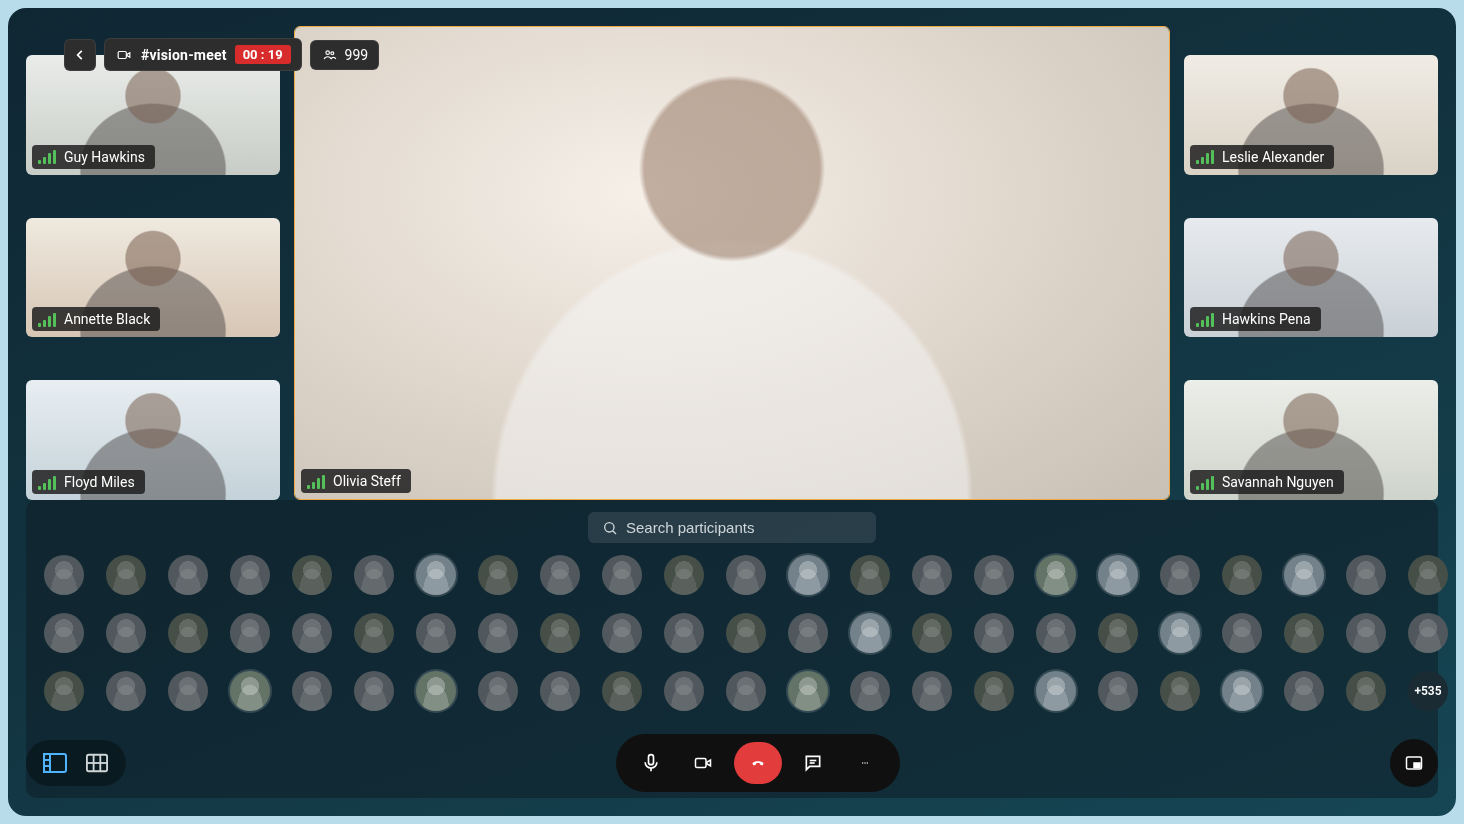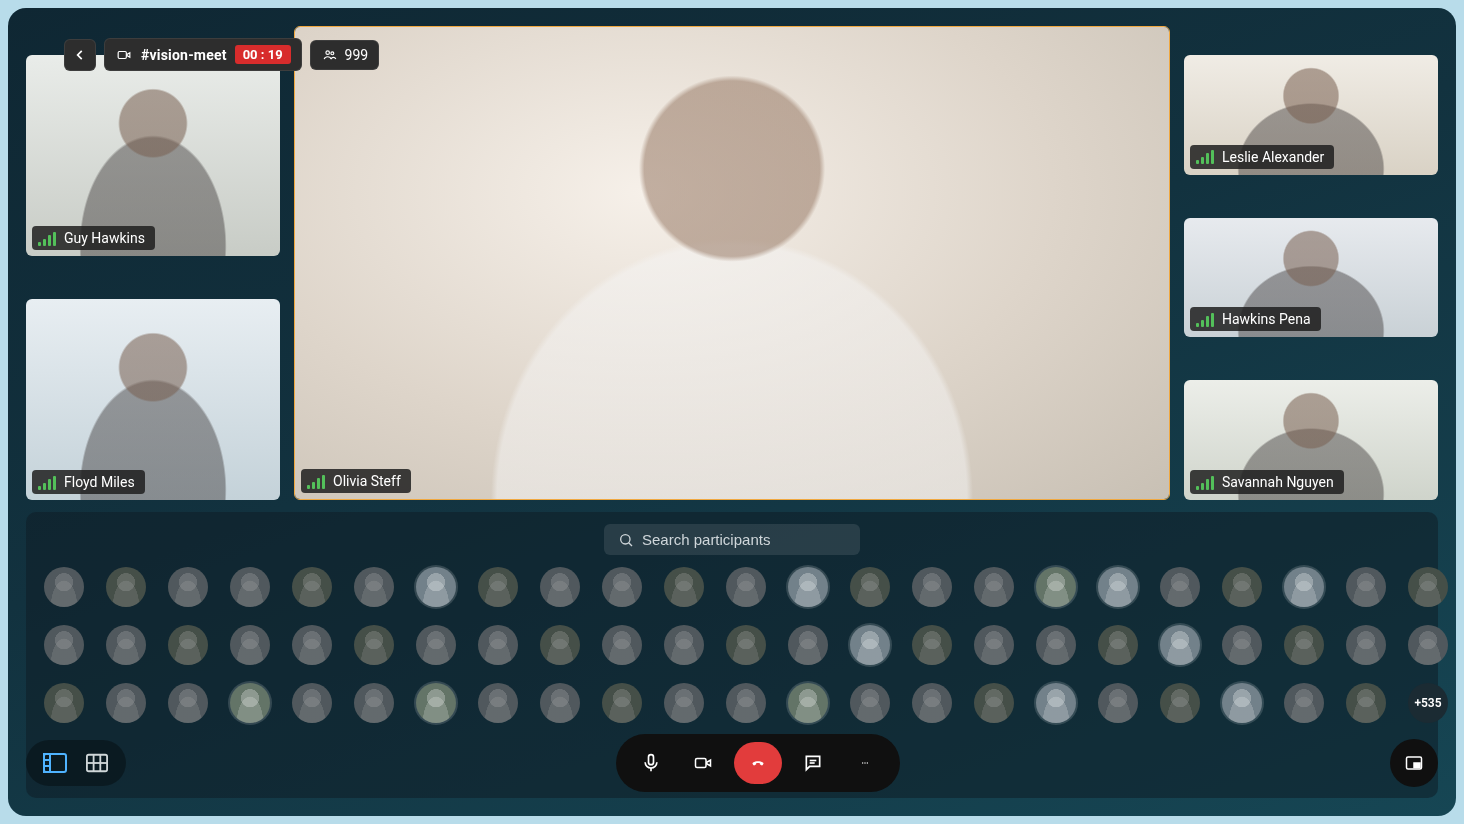--- a/index.html
+++ b/index.html
@@ -7,21 +7,21 @@
   body {
     font-family: -apple-system, BlinkMacSystemFont, "Segoe UI", Roboto, sans-serif;
     background: #b8dcea;
     padding: 8px;
   }
   .app {
     width: 100%; height: 100%;
     background: linear-gradient(160deg, #0f2733 0%, #12323f 45%, #164654 100%);
     border-radius: 18px;
     padding: 18px 18px 18px 18px;
-    display: flex; flex-direction: column; gap: 12px;
+    display: flex; flex-direction: column; gap: 0;
     position: relative;
   }
 
   
   .header-row { position: absolute; top: 30px; left: 56px; z-index: 30; display:flex; gap:8px; align-items:center; }
   .pill { display:flex; align-items:center; gap:8px; background:#2d2d2d; color:#fff; border-radius:6px; padding:6px 10px; font-size:14px; border:1px solid rgba(255,255,255,.08);}
   .pill.back { padding:6px 8px; }
   .pill.channel .vid-ico { display:flex; align-items:center; }
   .pill.channel .name { font-weight:700; letter-spacing:.2px; }
   .pill.channel .timer { background:#d82c2c; border-radius:3px; padding:2px 8px; font-weight:700; font-variant-numeric:tabular-nums; font-size:13px;}
@@ -63,21 +63,21 @@
   }
   .tile.main .portrait::after{
     background:
       radial-gradient(circle at 50% 30%, rgba(150,120,100,.55) 0 16%, transparent 17%),
       radial-gradient(ellipse at 50% 100%, rgba(245,245,245,.5) 0 38%, transparent 39%);
   }
 
   
   .panel { flex:1 1 auto; background:rgba(15,30,38,.55); border-radius:10px; padding:12px 18px 12px;}
   .search-wrap { display:flex; justify-content:center; margin-bottom:10px;}
-  .search { display:flex; align-items:center; gap:8px; background:rgba(255,255,255,.10); border-radius:6px; padding:7px 14px; width:256px; color:#d8dde0; font-size:15px;}
+  .search { display:flex; align-items:center; gap:8px; background:rgba(255,255,255,.10); border-radius:6px; padding:7px 14px; width:288px; color:#d8dde0; font-size:15px;}
   .search input { background:transparent; border:none; outline:none; color:#d8dde0; font-size:15px; width:100%; }
   .search input::placeholder{ color:#cfd6da; }
 
   .grid { display:grid; grid-template-columns:repeat(23, 1fr); gap:18px 22px; padding:2px 0 0; }
   .avatar { width:40px; height:40px; border-radius:50%; position:relative; overflow:hidden; justify-self:center;}
   .avatar::before{content:""; position:absolute; inset:0; background:radial-gradient(circle at 50% 38%, rgba(255,255,255,.25) 0 28%, transparent 29%), radial-gradient(ellipse at 50% 100%, rgba(255,255,255,.18) 0 46%, transparent 47%);}
   .avatar.more { background:#1b2b33; color:#fff; display:flex; align-items:center; justify-content:center; font-size:12px; font-weight:600;}
   .avatar.more::before{content:none;}
   .dim { filter:brightness(.72) saturate(.8); }
   .lit { filter:brightness(1.05); box-shadow:0 0 0 2px rgba(255,255,255,.15);}
@@ -143,20 +143,32 @@
           <span class="signal">
               <i></i>
               <i></i>
               <i></i>
               <i></i>
             </span>
           <span>Guy Hawkins</span>
         </div>
       </div>
       <div class="tile small">
+        <span class="portrait bg-b"></span>
+        <div class="label">
+          <span class="signal">
+              <i></i>
+              <i></i>
+              <i></i>
+              <i></i>
+            </span>
+          <span>Annette Black</span>
+        </div>
+      </div>
+      <div class="tile small">
         <span class="portrait bg-c"></span>
         <div class="label">
           <span class="signal">
               <i></i>
               <i></i>
               <i></i>
               <i></i>
             </span>
           <span>Floyd Miles</span>
         </div>

